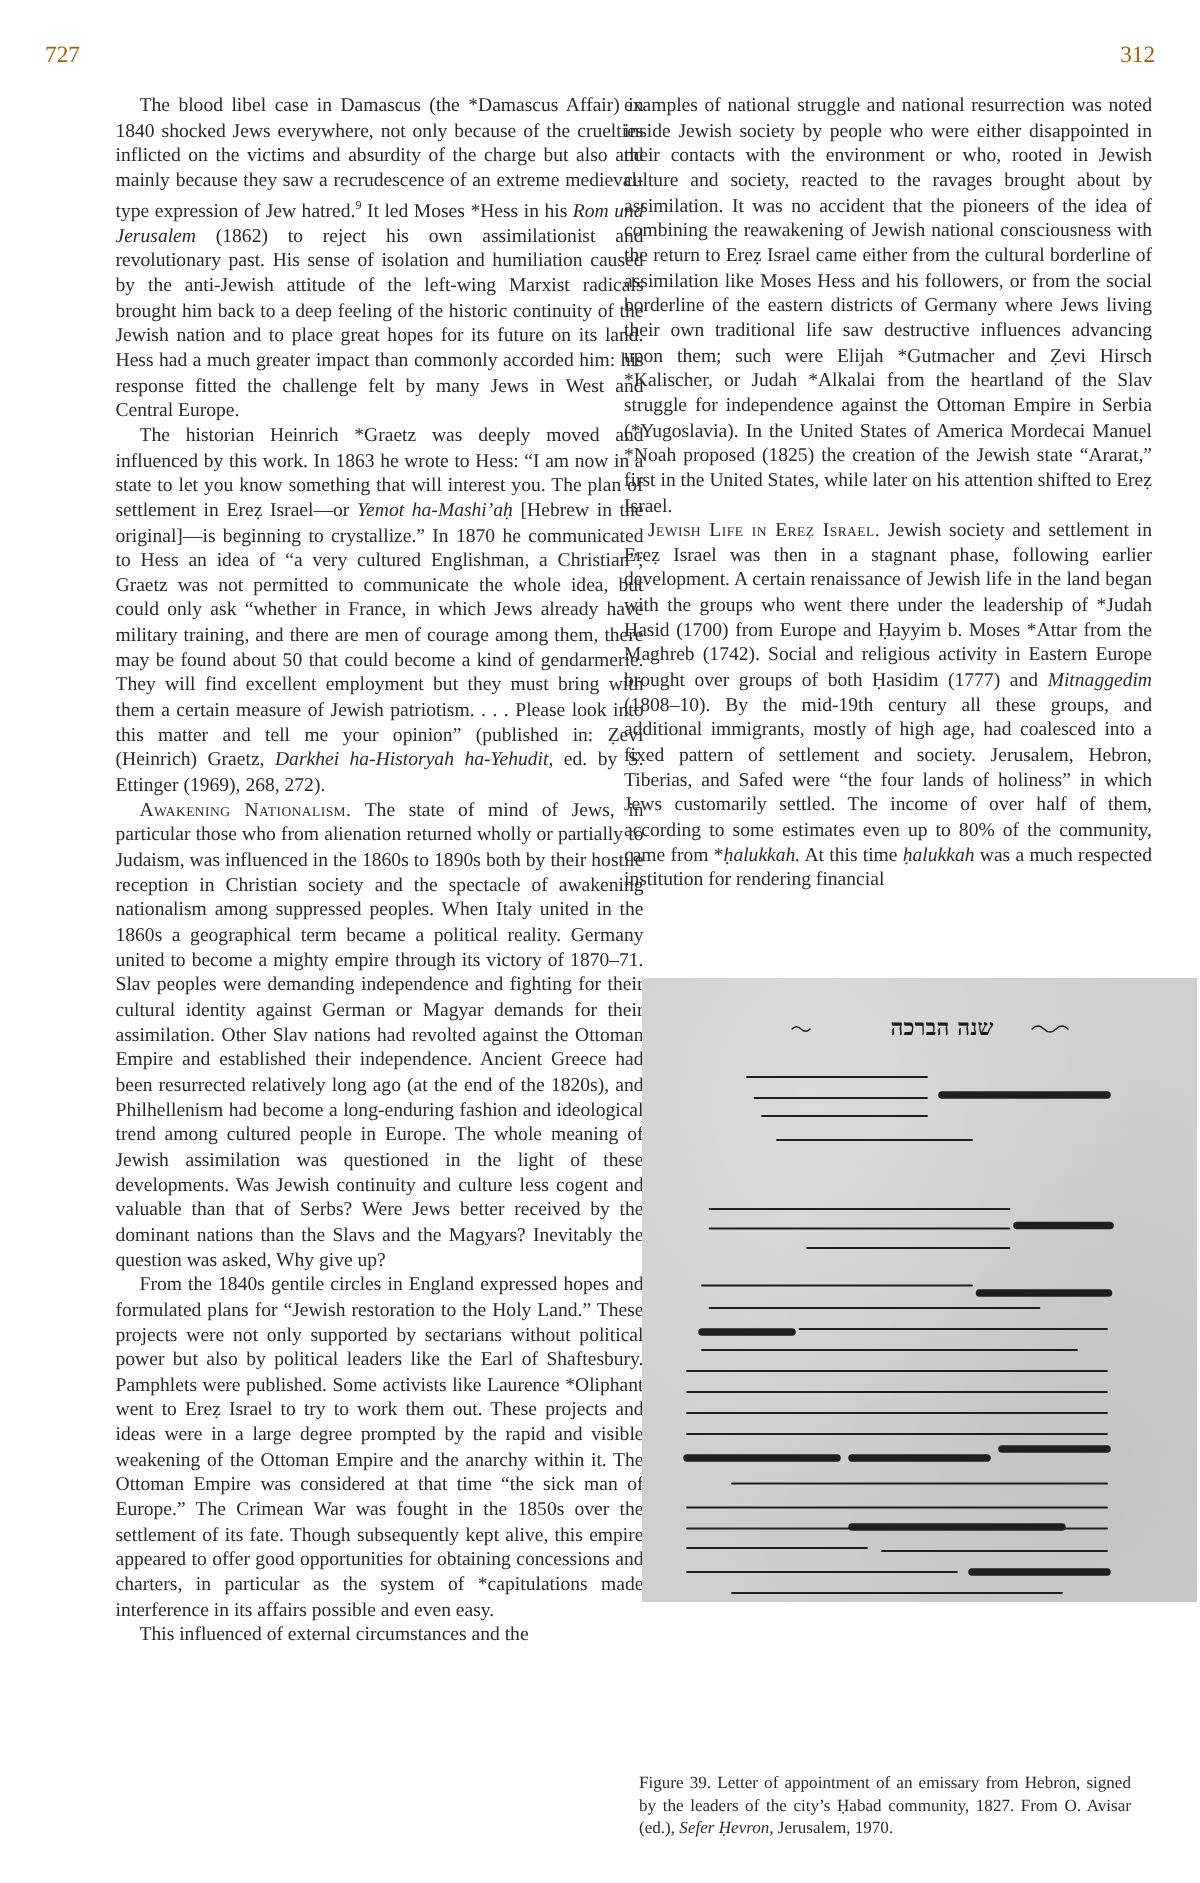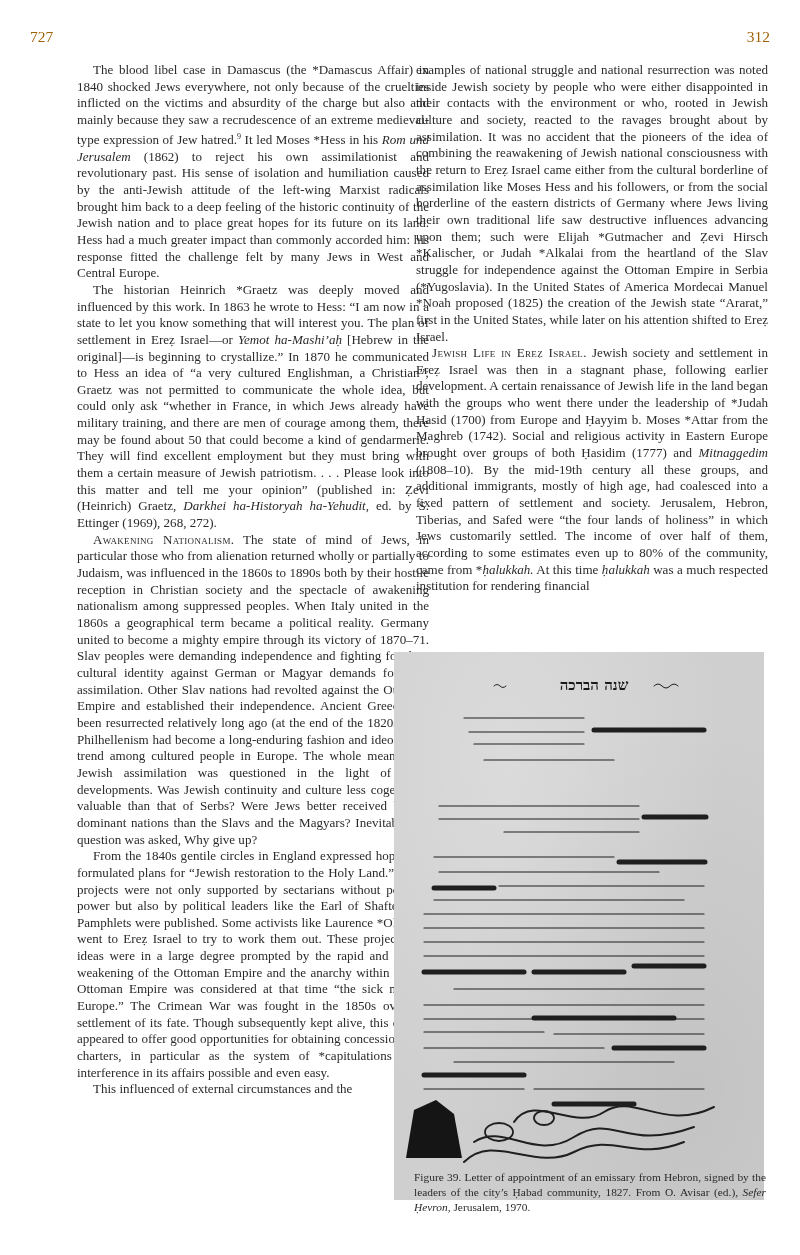--- a/index.html
+++ b/index.html
@@ -46,42 +46,42 @@
     .column p {
       margin: 0;
       text-indent: 16px;
     }
     .sc {
       font-variant: small-caps;
       letter-spacing: 0.3px;
     }
     .figure {
       position: absolute;
-      left: 394px;
+      left: 428px;
       top: 652px;
       width: 370px;
-      height: 548px;
+      height: 416px;
       background: #cfcfcf;
       background-image:
         radial-gradient(ellipse at 30% 20%, rgba(255,255,255,0.25), rgba(0,0,0,0) 60%),
         radial-gradient(ellipse at 80% 80%, rgba(0,0,0,0.06), rgba(0,0,0,0) 60%);
       overflow: hidden;
     }
     .fig-svg { position: absolute; left: 0; top: 0; }
     .caption {
       position: absolute;
       left: 414px;
       top: 1170px;
       width: 352px;
       font-size: 11.4px;
       line-height: 15px;
       text-align: justify;
       color: #2a2a2a;
     }
-    .caption p { margin: 0; }
+    .caption p { margin: 12px; }
   </style>
 </head>
 <body>
 
 <div class="page-header">
   <span class="page-num-left">727</span>
   <span class="page-num-right">312</span>
 </div>
 
 <div class="column col-left">

